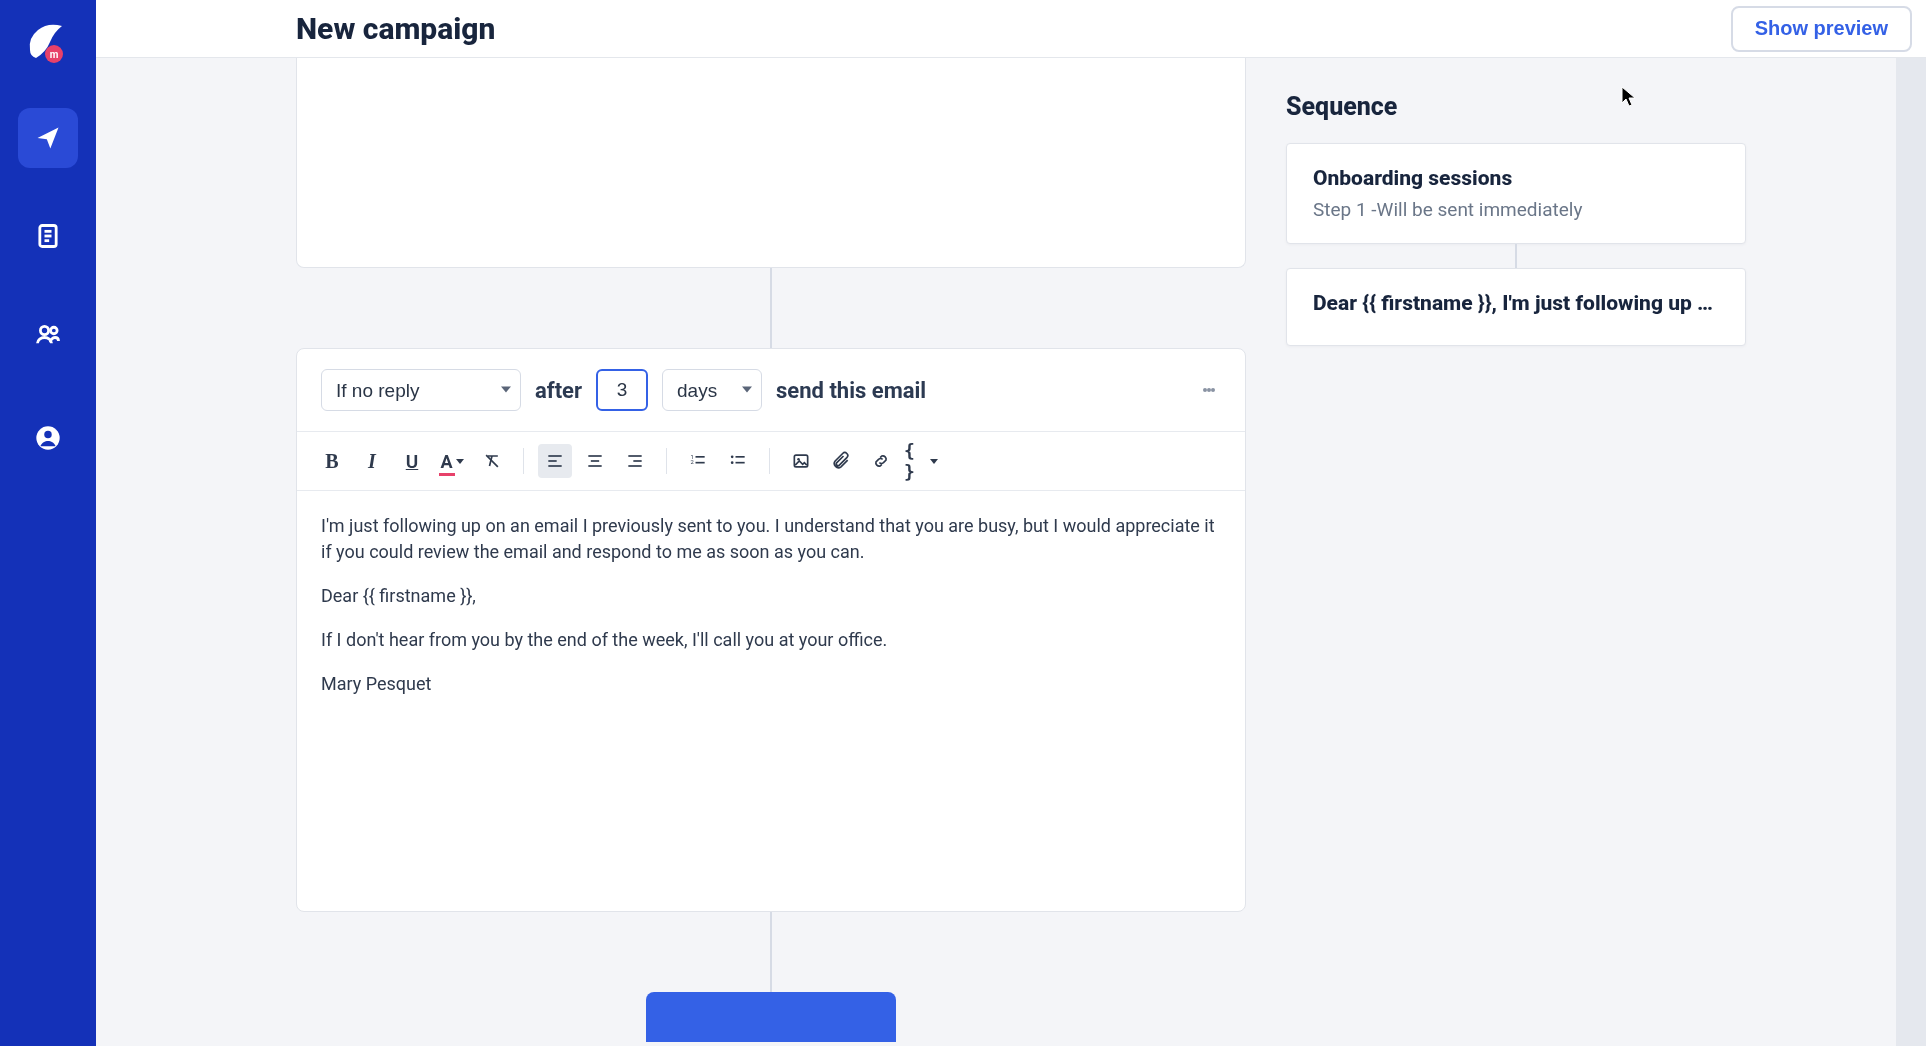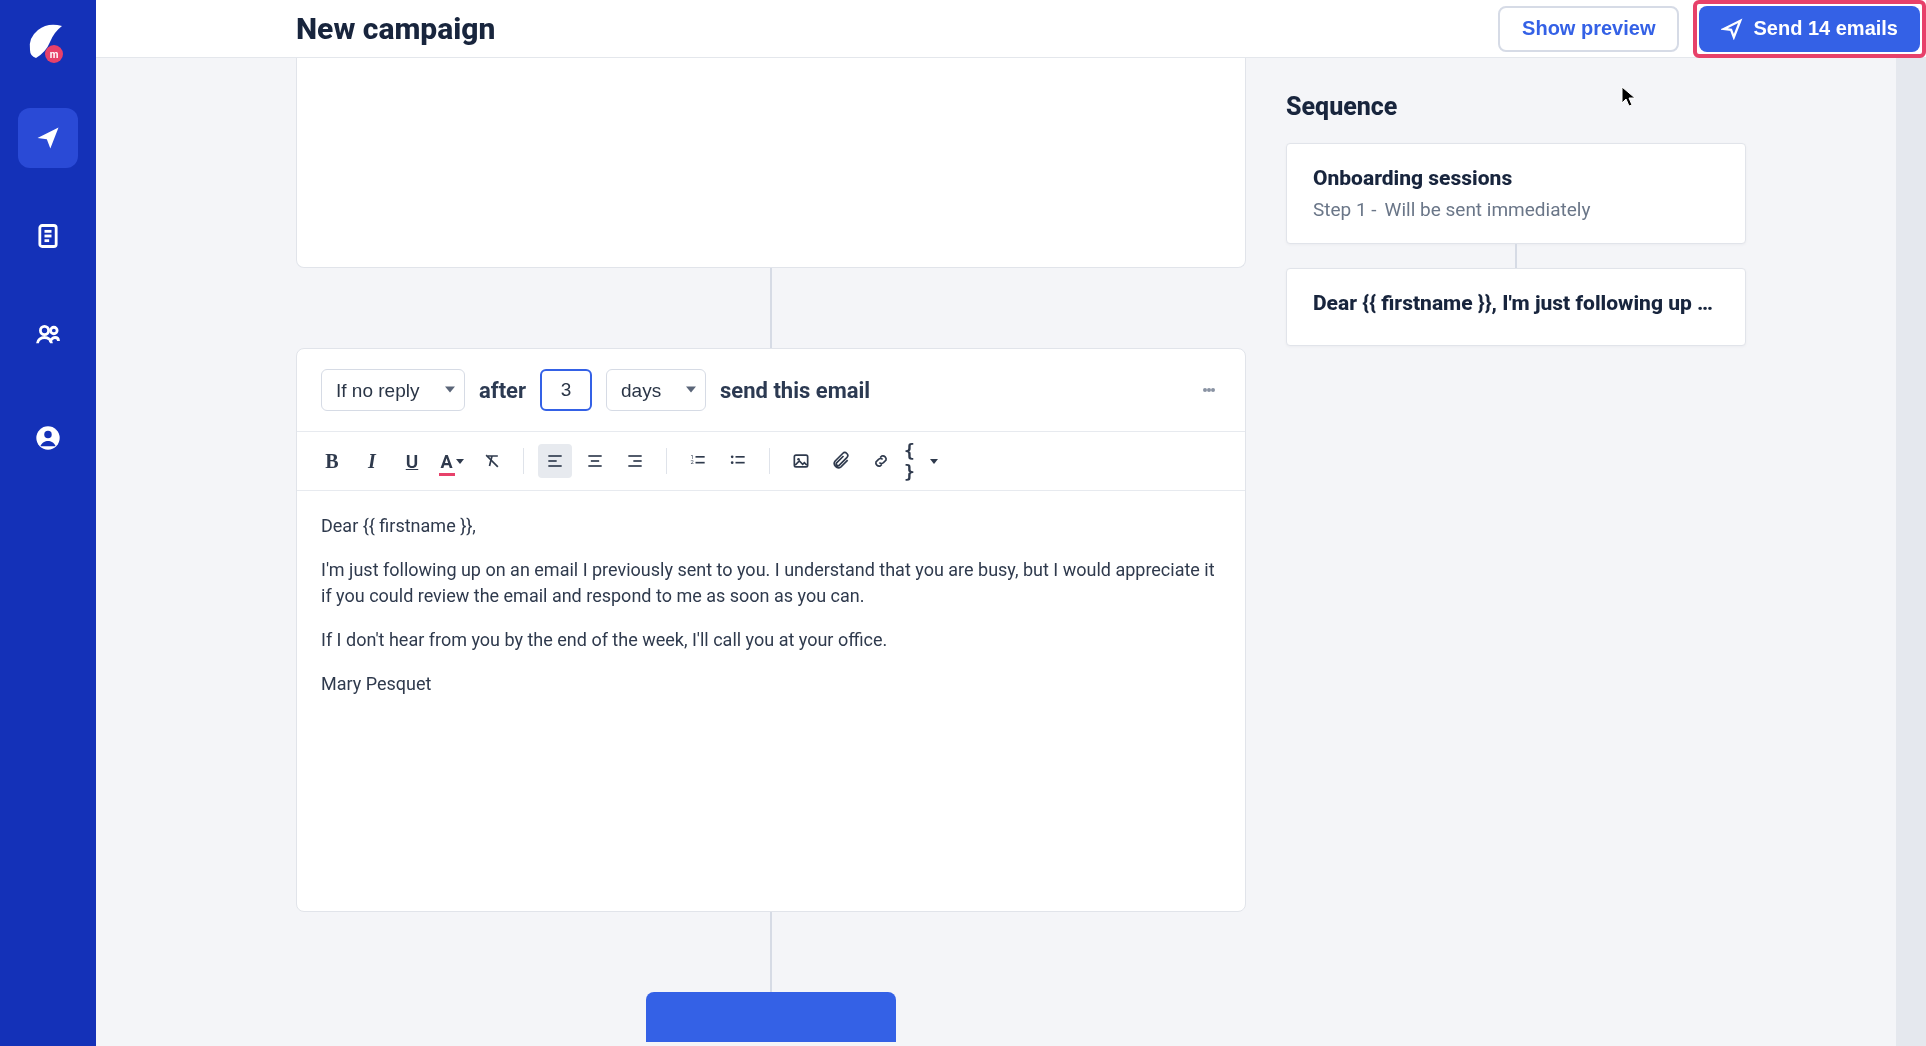--- a/index.html
+++ b/index.html
@@ -130,21 +130,21 @@
   appearance:none;
   position:relative;
 }
 .select-wrap { position:relative; display:inline-block; }
 .select-wrap::after {
   content:"";
   position:absolute; right:10px; top:50%;
   width:0;height:0;border-left:5px solid transparent;border-right:5px solid transparent;border-top:6px solid #5a6578;
   transform:translateY(-60%);
 }
-.select.condition { width:144px; }
+.select.condition { width:200px; }
 .num-input {
   width:52px; height:42px;
   border:2px solid #3461e6;
   border-radius:6px;
   text-align:center;
   font-size:19px;
   color:#2a3546;
 }
 .select.unit { width:100px; }
 .lbltxt { font-size:22px; font-weight:700; color:#2c3a52; }
@@ -213,21 +213,21 @@
 }
 .seq-card {
   background:#fff;
   border:1px solid #e1e4ea;
   border-radius:4px;
   padding:22px 26px;
   box-shadow:0 1px 3px rgba(20,30,50,.04);
 }
 .seq-connector { width:2px; height:24px; background:#d6dbe5; margin:0 auto;}
 .seq-title { font-size:21px; font-weight:800; color:#18253d; margin-bottom:8px; white-space:nowrap; overflow:hidden; text-overflow:ellipsis;}
-.seq-sub { font-size:19px; color:#6a7688; display:flex; align-items:center; gap:8px;}
+.seq-sub { font-size:19px; color:#6a7688; display:flex; align-items:center; }
 .seq-sub svg{ width:16px;height:16px; fill:#6a7688;}
 .cursor {
   position:absolute;
   left:1525px; top:28px;
   width:16px;height:22px;
   pointer-events:none;
 }
 .cursor svg{width:16px;height:22px;}
 .right-gutter {
   position:absolute;
@@ -275,28 +275,20 @@
         <path d="M5.5 19c1-3 4-4.5 6.5-4.5s5.5 1.5 6.5 4.5" fill="#1431b8"></path>
       </svg>
   </div>
 </div>
 
 <div class="rightcol">
   <div class="topbar">
     <h1>New campaign</h1>
     <div class="spacer"></div>
     <button class="btn btn-outline">Show preview</button>
-    <span class="highlight-ring">
-      <button class="btn btn-primary">
-        <svg viewBox="0 0 24 24">
-            <path d="M3 12 L21 3 L14 21 L11 13 Z"></path>
-          </svg>
-        <span>Send 14 emails</span>
-      </button>
-    </span>
   </div>
 
   <div class="main">
     <div class="right-gutter"></div>
 
     <div class="editor-column">
       <div class="card prev-card"></div>
       <div class="connector"></div>
 
       <div class="card step-card">
@@ -387,22 +379,22 @@
           <div class="tb-btn">
               <svg viewBox="0 0 24 24">
                 <path d="M10 14a4 4 0 005 0l3-3a4 4 0 00-5-5l-2 2"></path>
                 <path d="M14 10a4 4 0 00-5 0l-3 3a4 4 0 005 5l2-2"></path>
               </svg>
             </div>
           <div class="tb-btn tb-braces">{ }<span class="caret-sm"></span></div>
         </div>
 
         <div class="email-body">
+          <p>I'm just following up on an email I previously sent to you. I understand that you are busy, but I would appreciate it if you could review the email and respond to me as soon as you can.</p>
           <p>Dear {{ firstname }},</p>
-          <p>I'm just following up on an email I previously sent to you. I understand that you are busy, but I would appreciate it if you could review the email and respond to me as soon as you can.</p>
           <p>If I don't hear from you by the end of the week, I'll call you at your office.</p>
           <p>Mary Pesquet</p>
         </div>
       </div>
 
       <div class="connector"></div>
       <div class="add-step-wrap">
         <button class="add-step-btn">&nbsp;</button>
       </div>
     </div>

